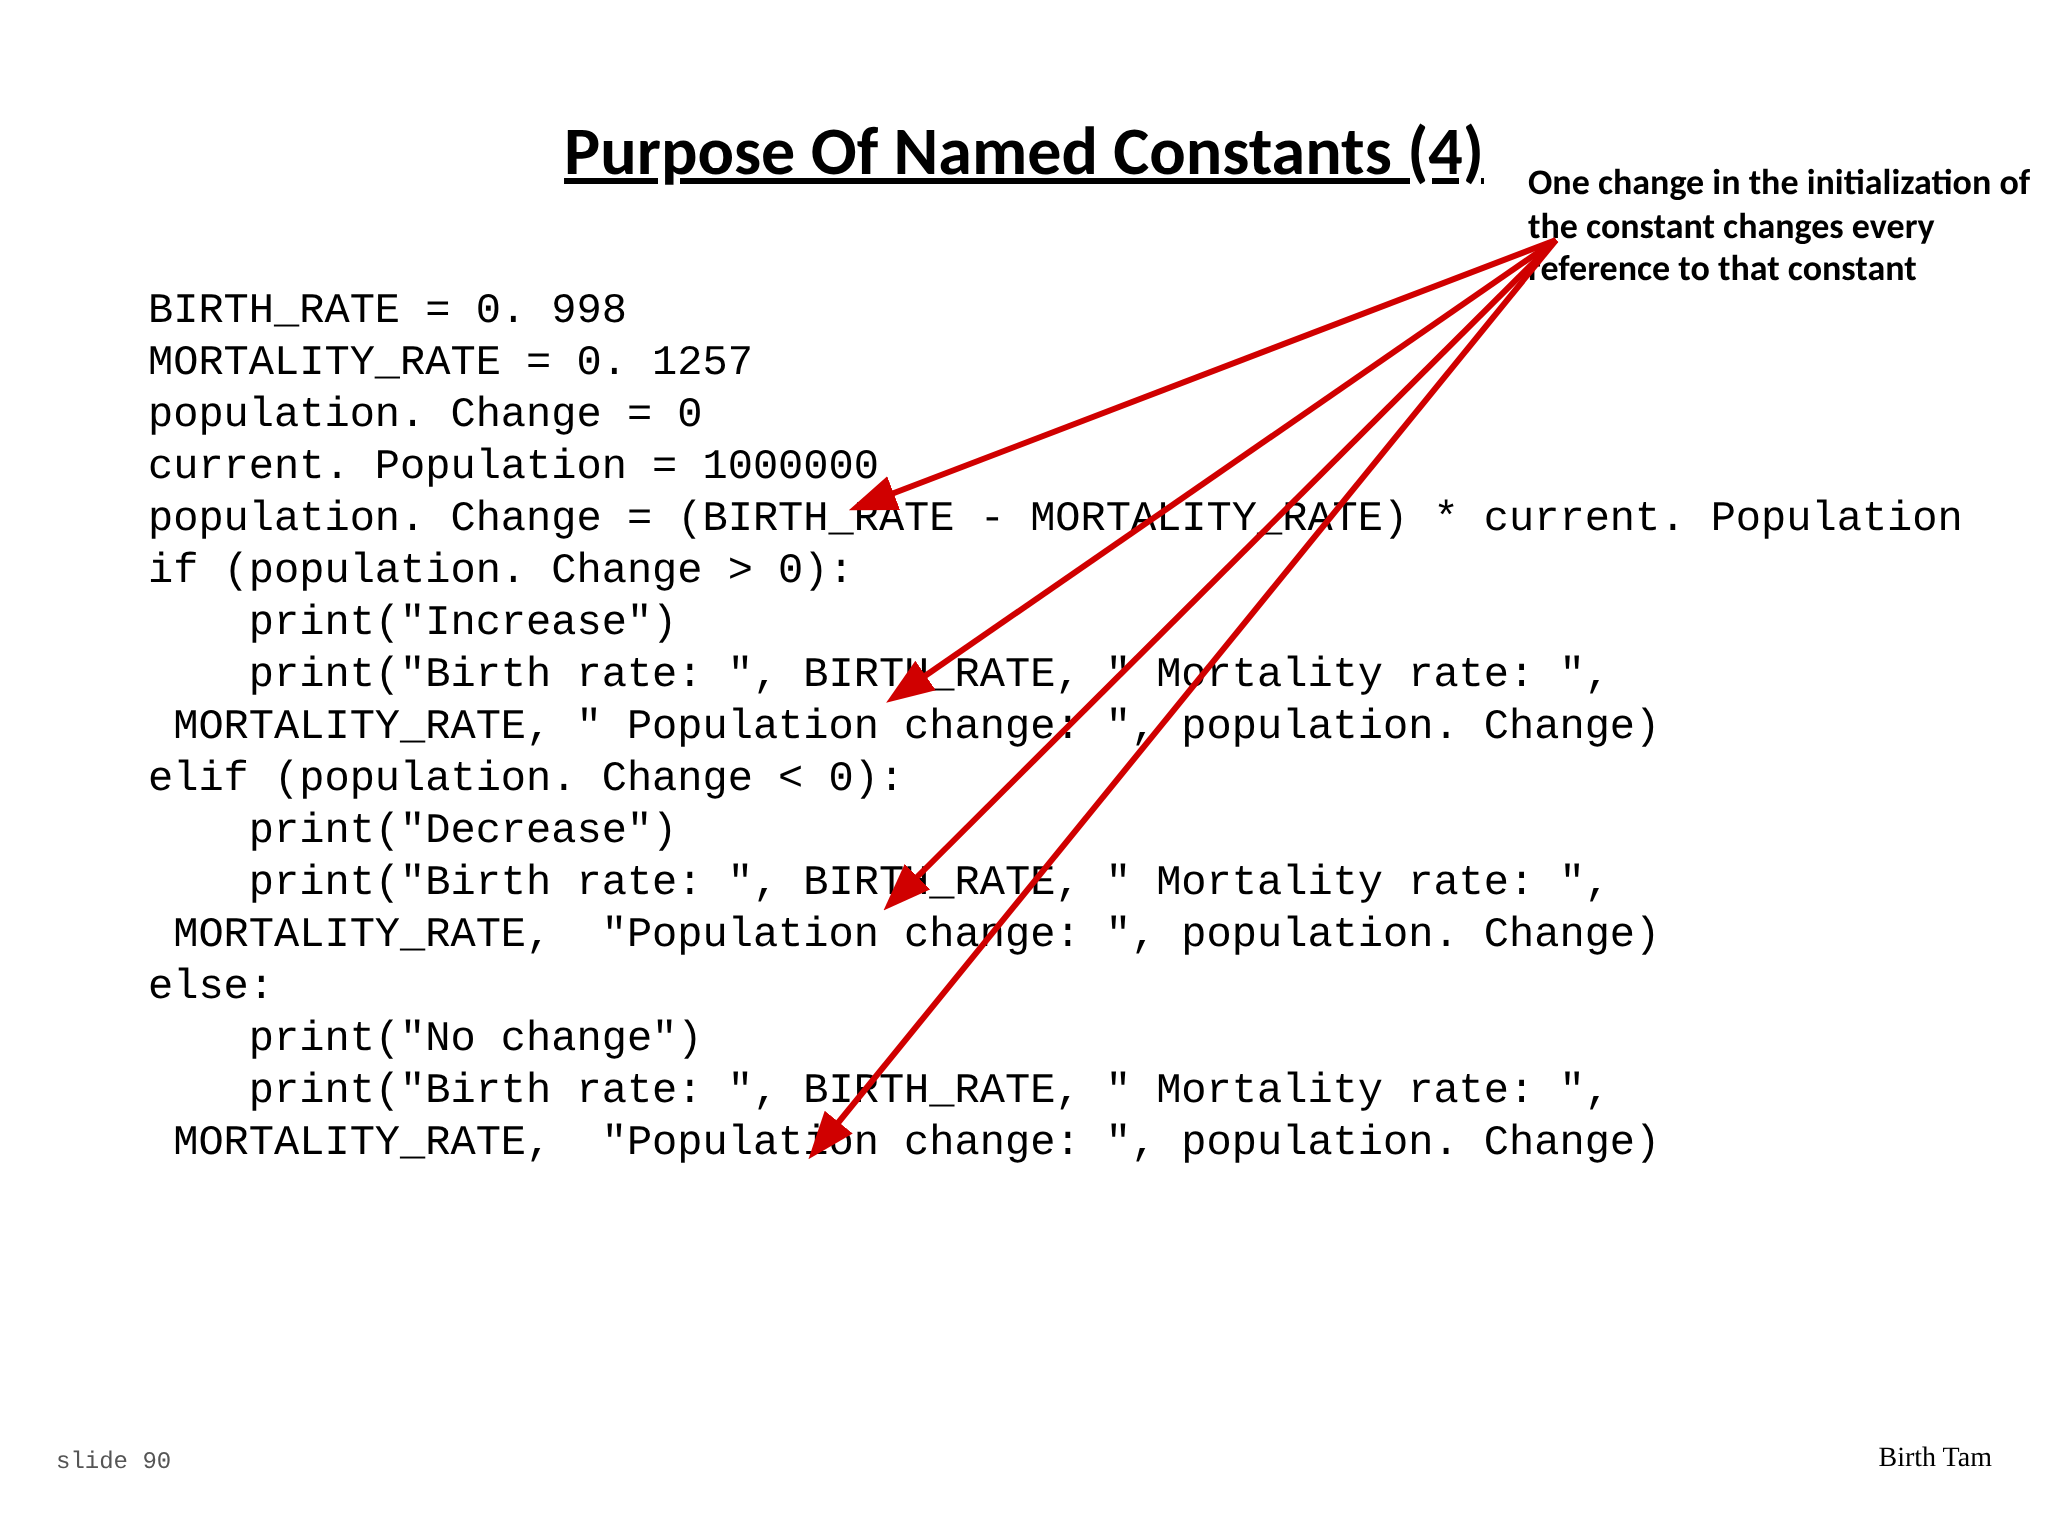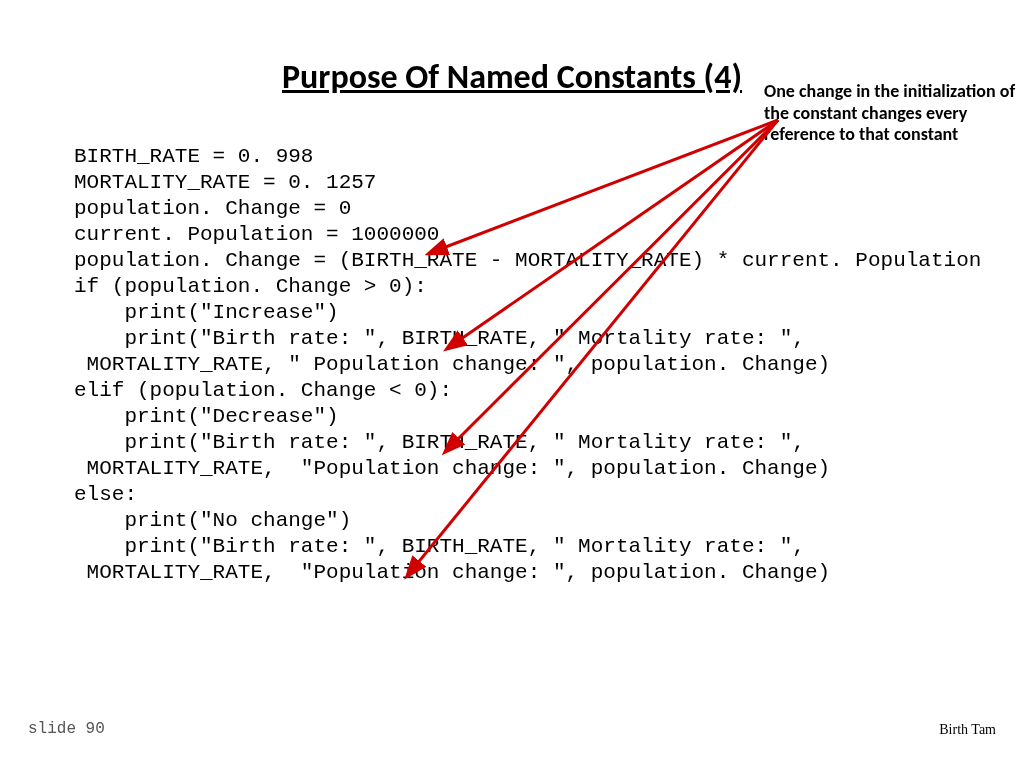--- a/index.html
+++ b/index.html
@@ -22,21 +22,21 @@
       color:#000;
     }
     .code {
       position:absolute; left:50px; top:144px; right:0;
       font-family:Consolas,"Courier New",monospace;
       font-size:21px; line-height:26px;
       white-space:pre; color:#000;margin-left:24px;
     }
     .footer-left {
       position:absolute; left:28px; bottom:30px;
-      font-size:16px; color:#555;
+      font-size:12px; color:#555;
       font-family:"Courier New",monospace;
     }
     .footer-right {
       position:absolute; right:28px; bottom:30px;
       font-size:14px; color:#000;
       font-family:"Times New Roman", Times, serif;
     }
     svg.arrows { position:absolute; left:0; top:0; pointer-events:none; }
   </style>
 </head>

